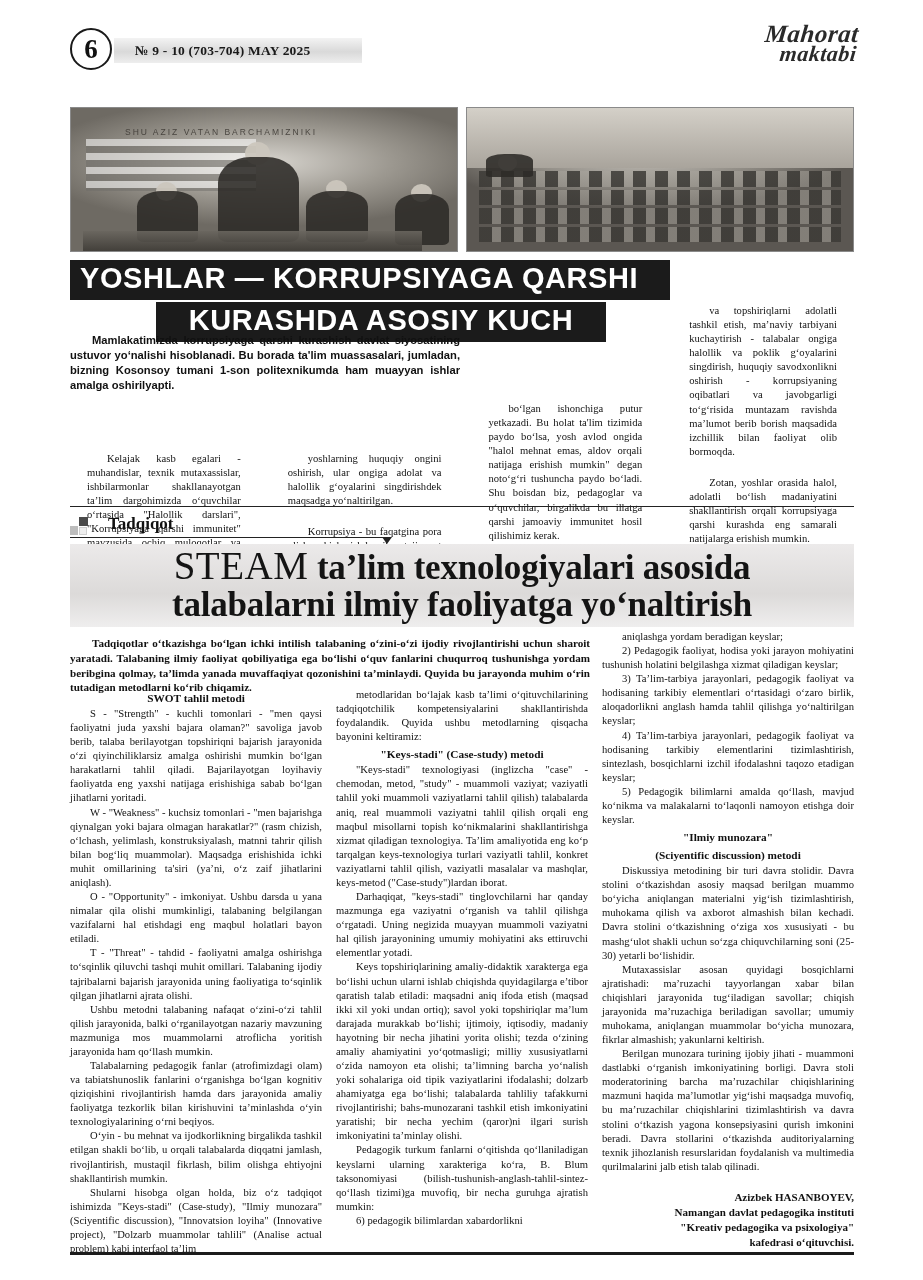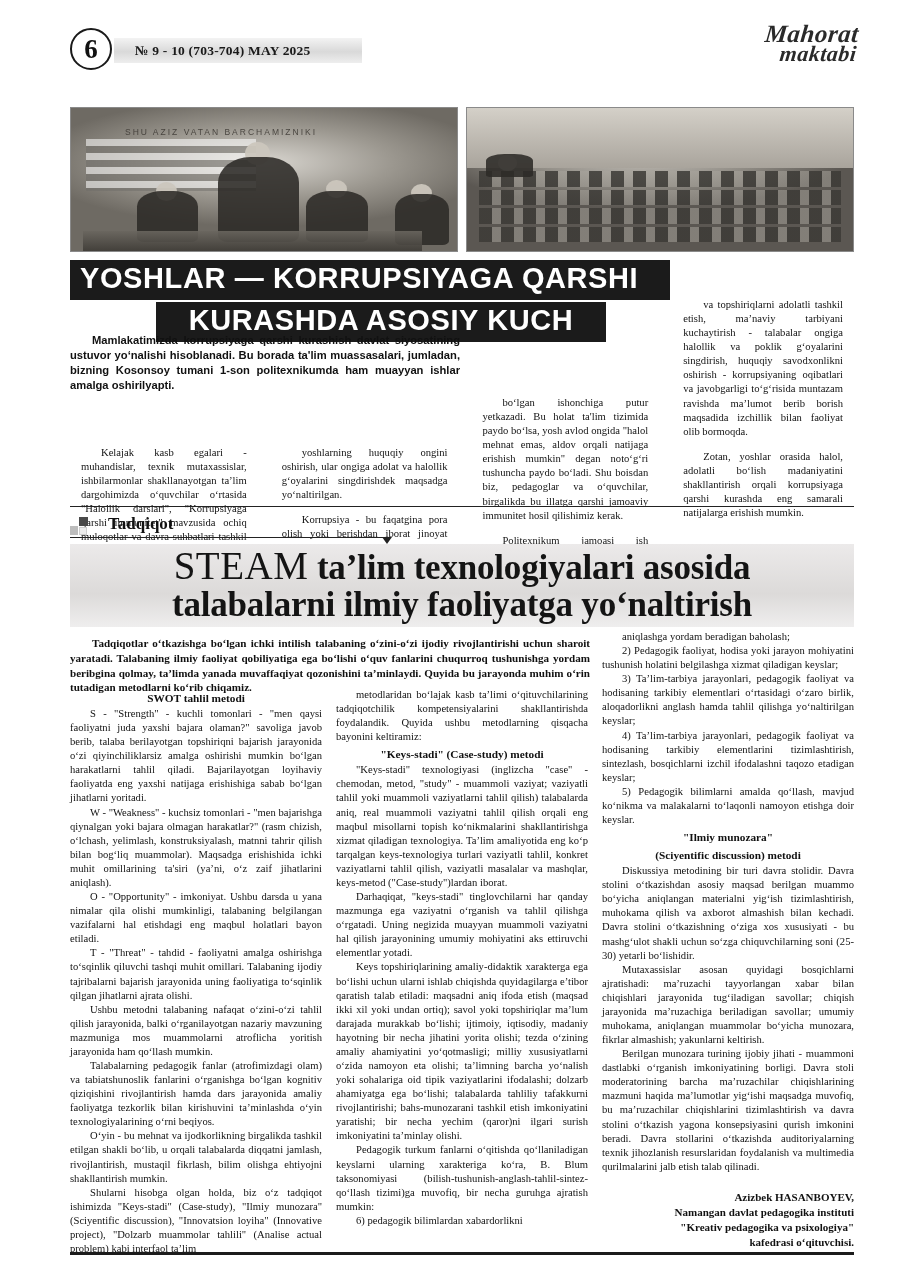--- a/index.html
+++ b/index.html
@@ -216,21 +216,21 @@
     display: flex;
     gap: 13px;
   }
   .col {
     font-family: "Liberation Serif", serif;
     font-size: 10.6px;
     line-height: 1.33;
     text-align: justify;
     hyphens: auto;
   }
-  .col p { margin: 11px; text-indent: 20px; }
+  .col p { margin: 17px; text-indent: 20px; }
   .c-a1 { width: 190px; }
   .c-a2 { width: 190px; }
   .c-a3 { width: 190px; }
   .c-a4 { width: 184px; }
   .byline {
     margin-top: 6px;
     text-align: right;
     font-weight: bold;
     font-size: 10.6px;
     line-height: 1.35;
@@ -467,21 +467,21 @@
       <p>metodlaridan bo‘lajak kasb ta’limi o‘qituvchilarining tadqiqotchilik kompetensiyalarini shakllantirishda foydalandik. Quyida ushbu metodlarning qisqacha bayonini keltiramiz:</p>
       <p class="subhead">"Keys-stadi" (Case-study) metodi</p>
       <p>"Keys-stadi" texnologiyasi (inglizcha "case" - chemodan, metod, "study" - muammoli vaziyat; vaziyatli tahlil yoki muammoli vaziyatlarni tahlil qilish) talabalarda aniq, real muammoli vaziyatni tahlil qilish orqali eng maqbul misollarni topish ko‘nikmalarini shakllantirishga xizmat qiladigan texnologiya. Ta’lim amaliyotida eng ko‘p tarqalgan keys-texnologiya turlari vaziyatli tahlil, konkret vaziyatlarni tahlil qilish, vaziyatli masalalar va mashqlar, keys-metod ("Case-study")lardan iborat.</p>
       <p>Darhaqiqat, "keys-stadi" tinglovchilarni har qanday mazmunga ega vaziyatni o‘rganish va tahlil qilishga o‘rgatadi. Uning negizida muayyan muammoli vaziyatni hal qilish jarayonining umumiy mohiyatini aks ettiruvchi elementlar yotadi.</p>
       <p>Keys topshiriqlarining amaliy-didaktik xarakterga ega bo‘lishi uchun ularni ishlab chiqishda quyidagilarga e’tibor qaratish talab etiladi: maqsadni aniq ifoda etish (maqsad ikki xil yoki undan ortiq); savol yoki topshiriqlar ma’lum darajada murakkab bo‘lishi; ijtimoiy, iqtisodiy, madaniy hayotning bir necha jihatini yorita olishi; tezda o‘zining amaliy ahamiyatini yo‘qotmasligi; milliy xususiyatlarni o‘zida namoyon eta olishi; ta’limning barcha yo‘nalish yoki sohalariga oid tipik vaziyatlarini ifodalashi; dolzarb ahamiyatga ega bo‘lishi; talabalarda tahliliy tafakkurni rivojlantirishi; bahs-munozarani tashkil etish imkoniyatini yaratishi; bir necha yechim (qaror)ni ilgari surish imkoniyatini ta’minlay olishi.</p>
       <p>Pedagogik turkum fanlarni o‘qitishda qo‘llaniladigan keyslarni ularning xarakteriga ko‘ra, B. Blum taksonomiyasi (bilish-tushunish-anglash-tahlil-sintez-qo‘llash tizimi)ga muvofiq, bir necha guruhga ajratish mumkin:</p>
       <p>6) pedagogik bilimlardan xabardorlikni</p>
     </div>
 
     <div class="col c-b">
-      <p>aniqlashga yordam beradigan baholash;</p>
+      <p>aniqlashga yordam beradigan keyslar;</p>
       <p>2) Pedagogik faoliyat, hodisa yoki jarayon mohiyatini tushunish holatini belgilashga xizmat qiladigan keyslar;</p>
       <p>3) Ta’lim-tarbiya jarayonlari, pedagogik faoliyat va hodisaning tarkibiy elementlari o‘rtasidagi o‘zaro birlik, aloqadorlikni anglash hamda tahlil qilishga yo‘naltirilgan keyslar;</p>
       <p>4) Ta’lim-tarbiya jarayonlari, pedagogik faoliyat va hodisaning tarkibiy elementlarini tizimlashtirish, sintezlash, bosqichlarni izchil ifodalashni taqozo etadigan keyslar;</p>
       <p>5) Pedagogik bilimlarni amalda qo‘llash, mavjud ko‘nikma va malakalarni to‘laqonli namoyon etishga doir keyslar.</p>
       <p></p>
       <p class="subhead">"Ilmiy munozara"</p>
       <p class="subhead">(Sciyentific discussion) metodi</p>
       <p>Diskussiya metodining bir turi davra stolidir. Davra stolini o‘tkazishdan asosiy maqsad berilgan muammo bo‘yicha aniqlangan materialni yig‘ish tizimlashtirish, muhokama qilish va axborot almashish bilan kechadi. Davra stolini o‘tkazishning o‘ziga xos xususiyati - bu mashg‘ulot shakli uchun so‘zga chiquvchilarning soni (25-30) yetarli bo‘lishidir.</p>
       <p>Mutaxassislar asosan quyidagi bosqichlarni ajratishadi: ma’ruzachi tayyorlangan xabar bilan chiqishlari jarayonida tug‘iladigan savollar; chiqish jarayonida ma’ruzachiga beriladigan savollar; umumiy muhokama, aniqlangan muammolar bo‘yicha munozara, fikrlar almashish; yakunlarni keltirish.</p>
       <p>Berilgan munozara turining ijobiy jihati - muammoni dastlabki o‘rganish imkoniyatining borligi. Davra stoli moderatorining barcha ma’ruzachilar chiqishlarining mazmuni haqida ma’lumotlar yig‘ishi maqsadga muvofiq, bu ma’ruzachilar chiqishlarini tizimlashtirish va davra stolini o‘tkazish yagona konsepsiyasini qurish imkonini beradi. Davra stollarini o‘tkazishda auditoriyalarning texnik jihozlanish resurslaridan foydalanish va multimedia qurilmalarini jalb etish talab qilinadi.</p>

